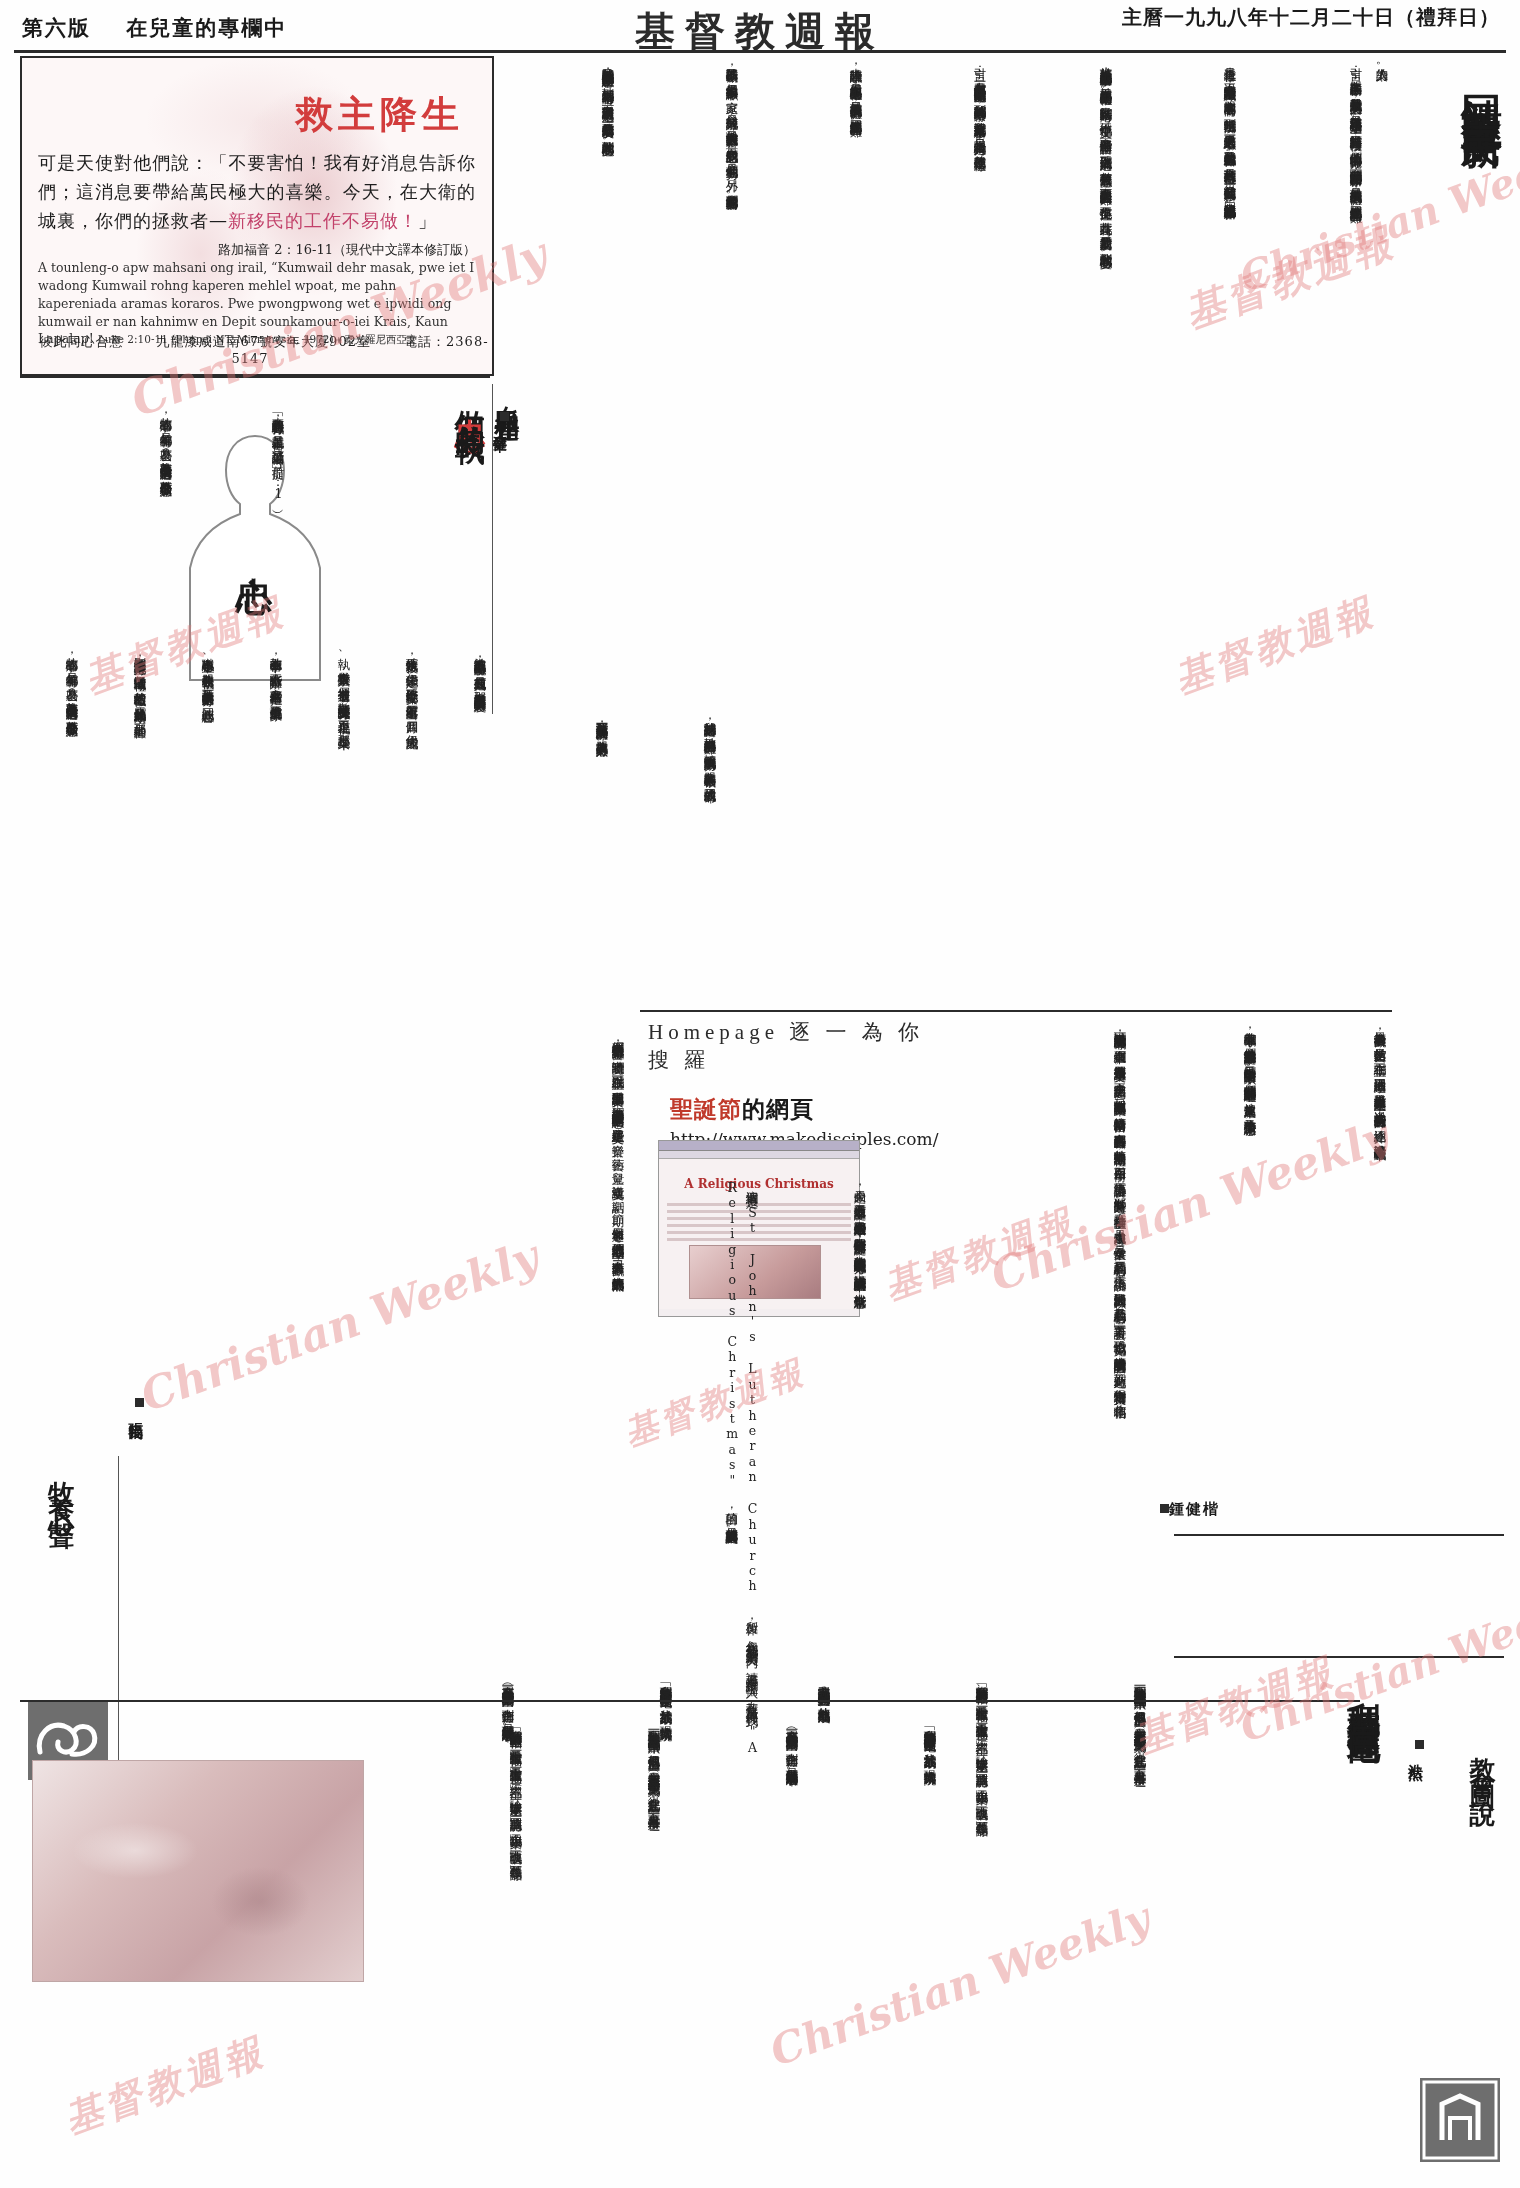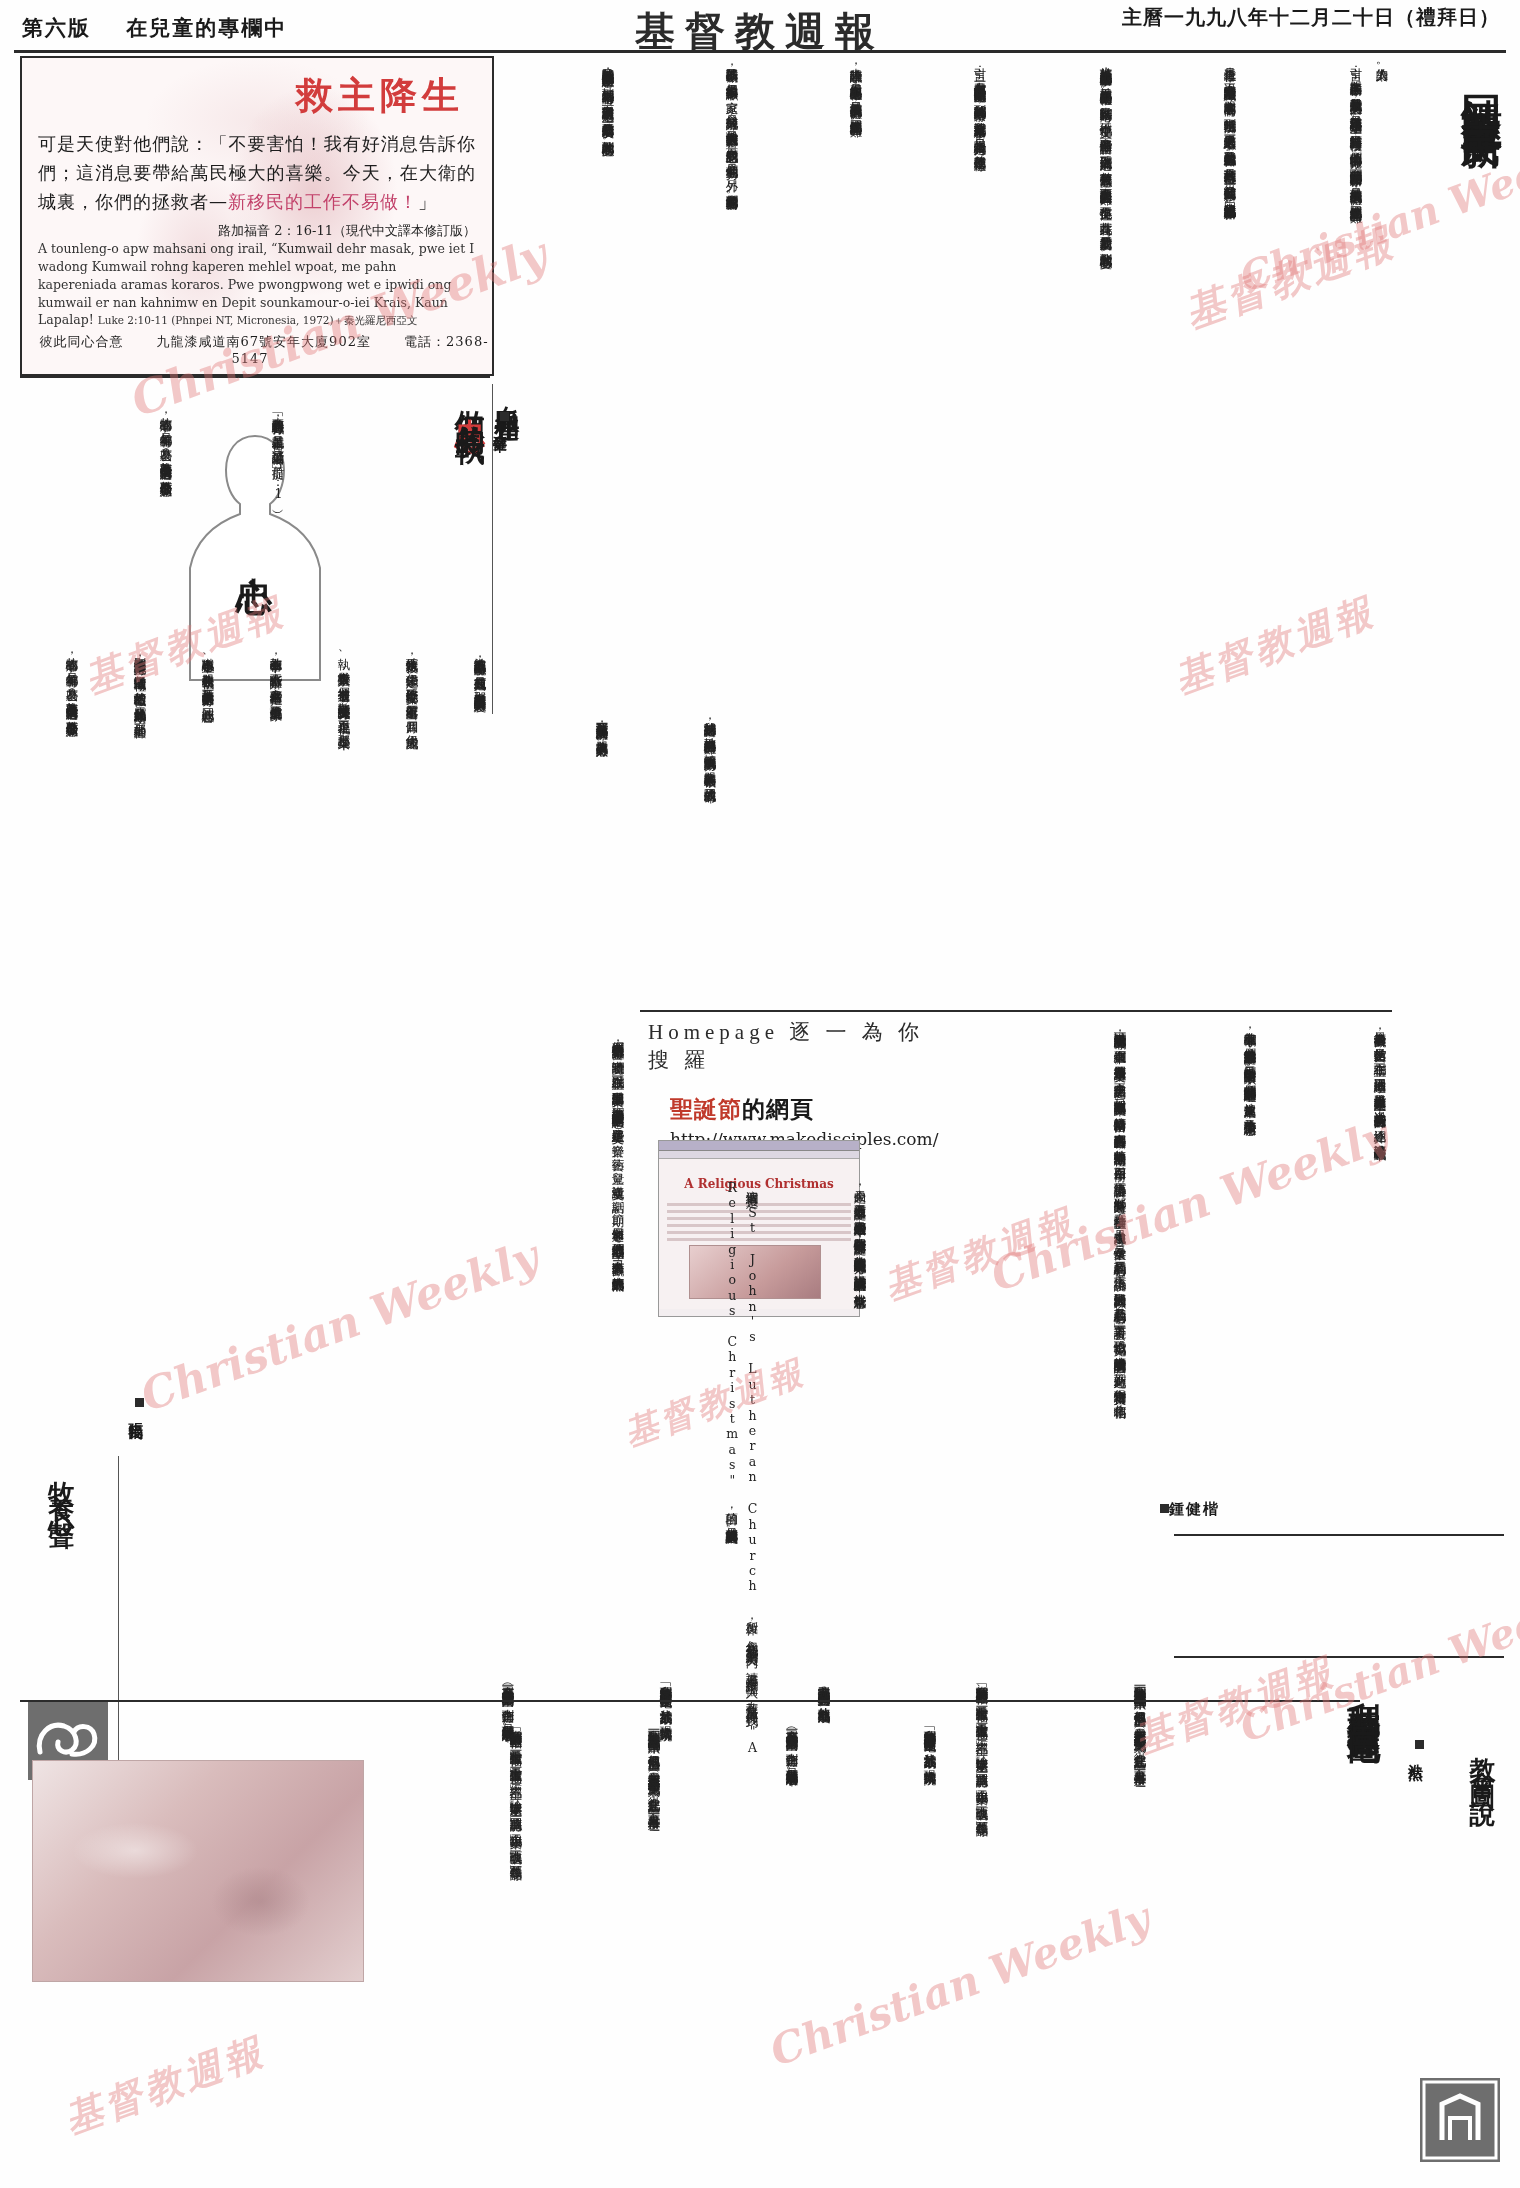--- a/index.html
+++ b/index.html
@@ -52,21 +52,21 @@
     background:#fdf7f7;
     overflow:hidden;
   }
   .adbox:before{
     content:"";position:absolute;left:0;top:0;right:0;bottom:0;
     background:
       radial-gradient(ellipse 120px 150px at 62% 42%, rgba(196,110,120,.30), rgba(196,110,120,0) 70%),
       radial-gradient(ellipse 90px 120px at 38% 62%, rgba(196,110,120,.18), rgba(196,110,120,0) 72%),
       radial-gradient(ellipse 160px 90px at 50% 20%, rgba(210,150,155,.15), rgba(210,150,155,0) 70%);
   }
-  .ad-inner{position:relative;padding:1px 16px;}
+  .ad-inner{position:relative;padding:20px 16px;}
   .ad-title{
     text-align:right;color:#d23c3c;font-size:37px;font-weight:700;
     letter-spacing:5px;margin:12px 12px 8px 0;
     font-family:"DejaVu Serif","Liberation Serif",serif;
   }
   .ad-verse{
     font-size:18px;line-height:1.62;letter-spacing:1px;color:#1d1d1d;
     text-align:justify;
   }
   .ad-verse .hl{color:#c2416a;}

